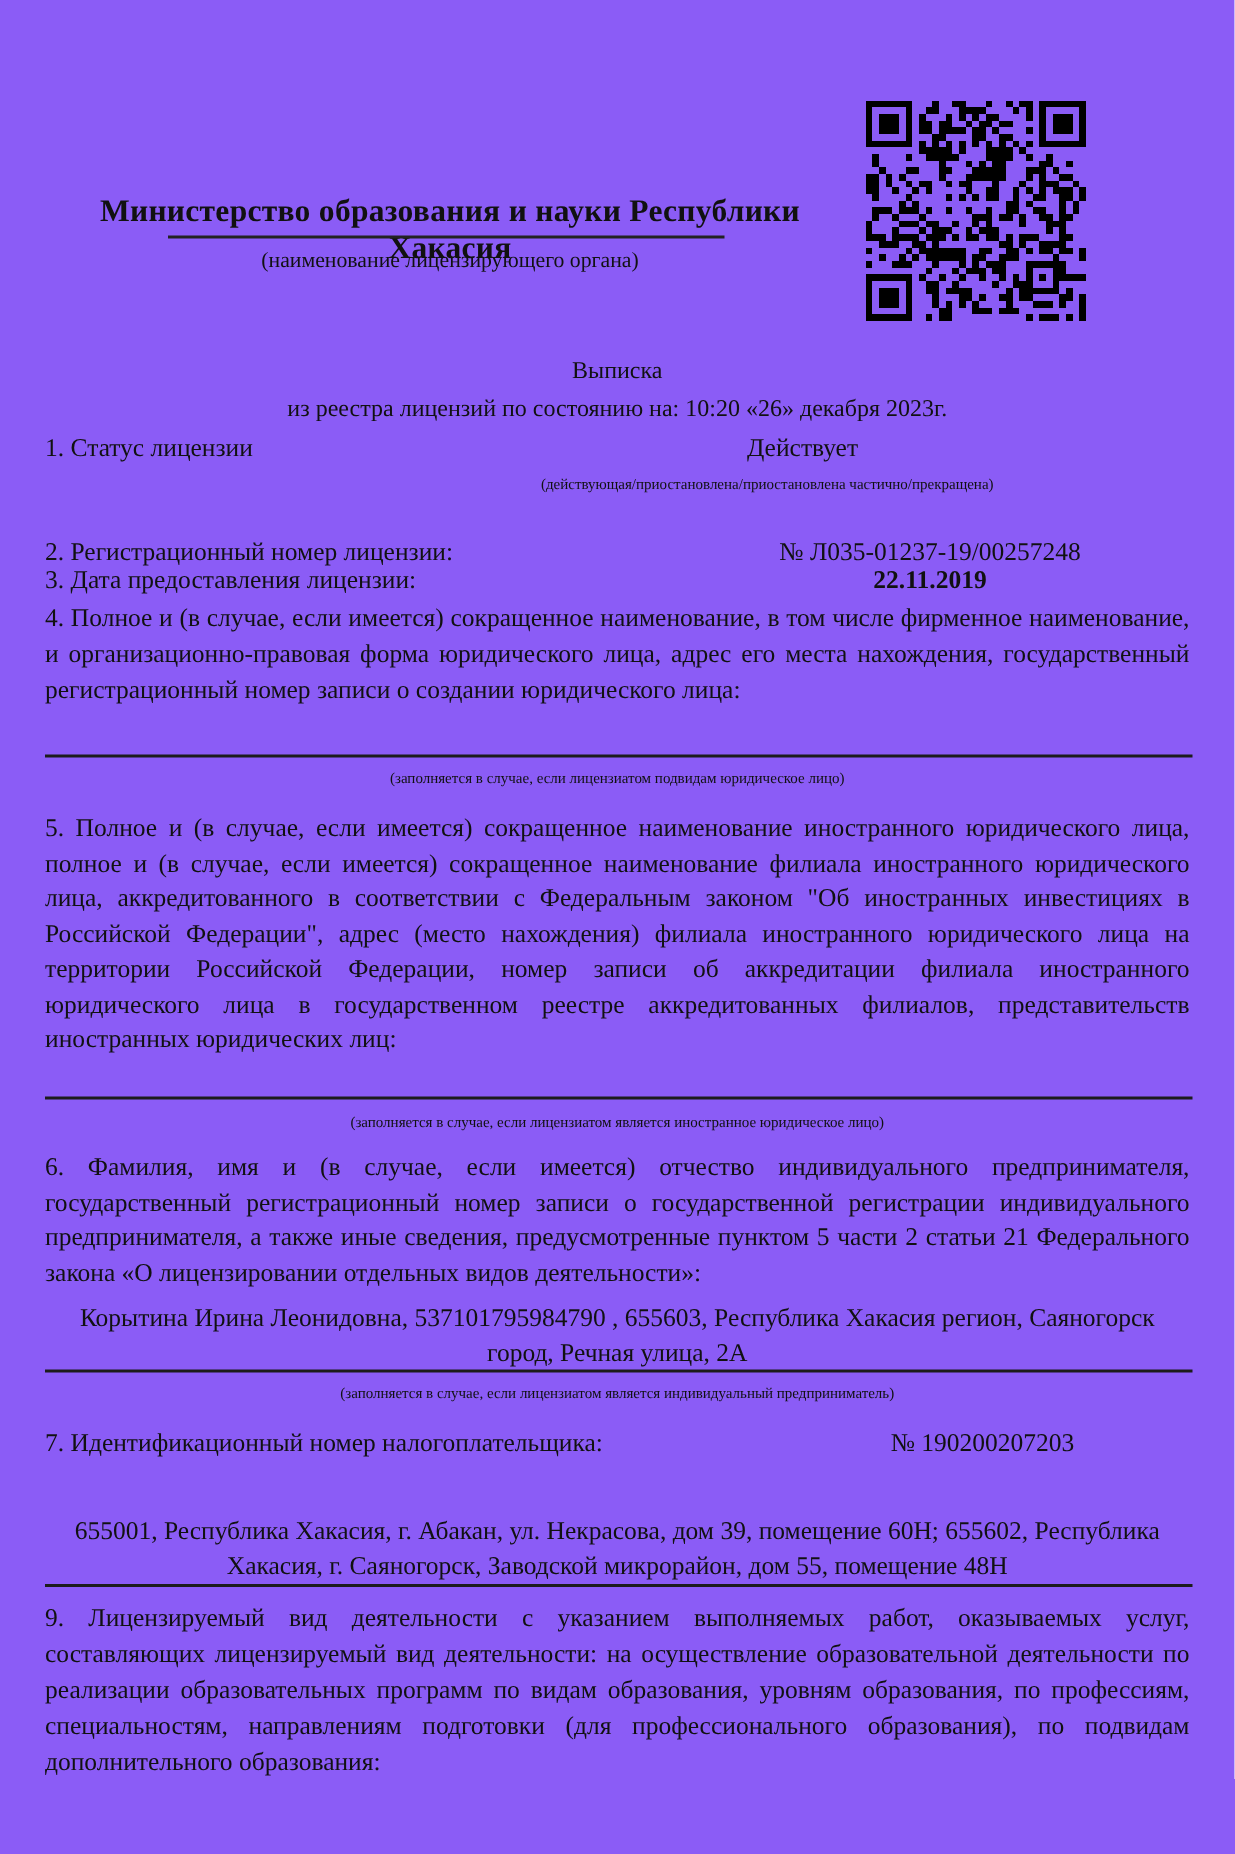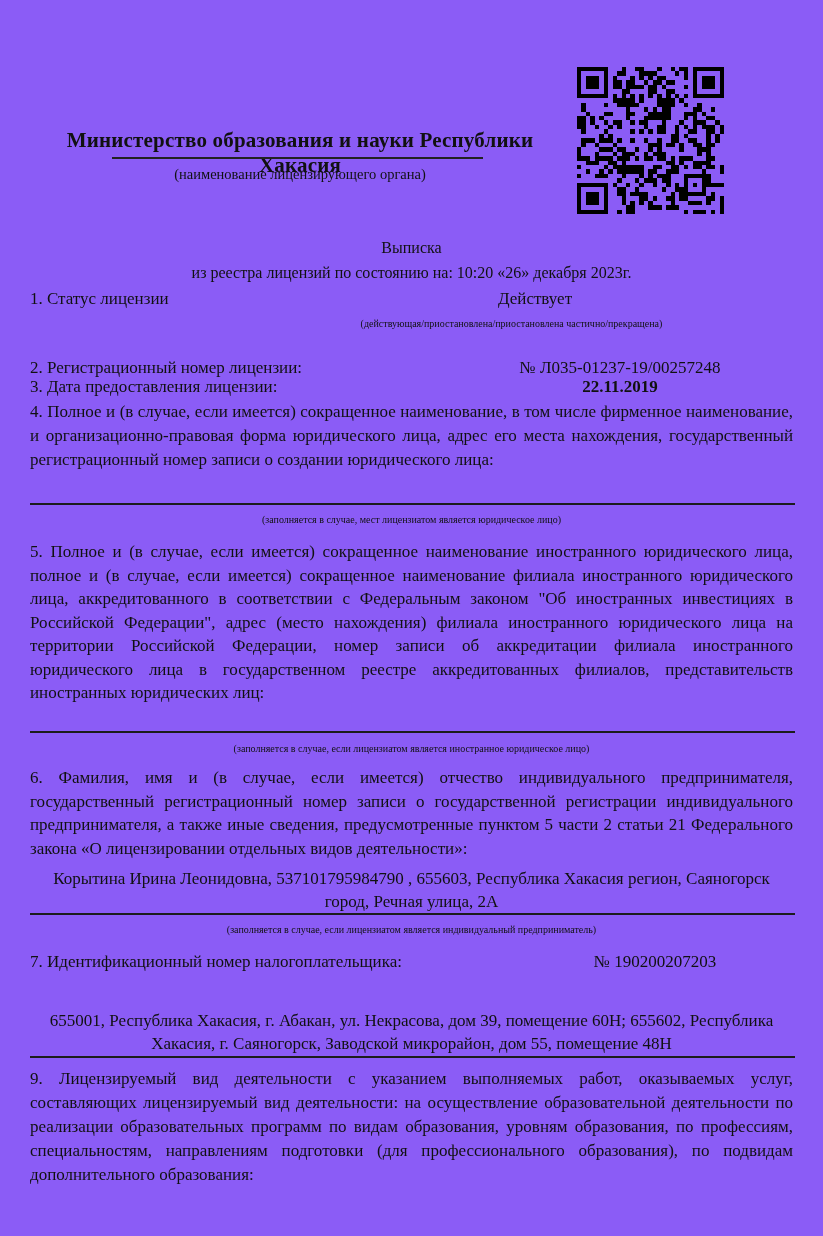--- a/index.html
+++ b/index.html
@@ -539,21 +539,21 @@
     <span class="val" style="left:450px;width:280px;">№ Л035-01237-19/00257248</span>
   </div>
 
   <div class="abs row" style="top:377px;">
     <span class="lbl">3. Дата предоставления лицензии:</span>
     <span class="val" style="left:450px;width:280px;font-weight:bold;">22.11.2019</span>
   </div>
 
   <div class="abs para" style="top:400px;">4. Полное и (в случае, если имеется) сокращенное наименование, в том числе фирменное наименование, и организационно-правовая форма юридического лица, адрес его места нахождения, государственный регистрационный номер записи о создании юридического лица:</div>
   <div class="abs rule" style="top:503px;"></div>
-  <div class="note" style="left:30px;top:514px;width:763px;">(заполняется в случае, мест лицензиатом является юридическое лицо)</div>
+  <div class="note" style="left:30px;top:514px;width:763px;">(заполняется в случае, если лицензиатом подвидам юридическое лицо)</div>
 
   <div class="abs para" style="top:540px;line-height:23.5px;">5. Полное и (в случае, если имеется) сокращенное наименование иностранного юридического лица, полное и (в случае, если имеется) сокращенное наименование филиала иностранного юридического лица, аккредитованного в соответствии с Федеральным законом "Об иностранных инвестициях в Российской Федерации", адрес (место нахождения) филиала иностранного юридического лица на территории Российской Федерации, номер записи об аккредитации филиала иностранного юридического лица в государственном реестре аккредитованных филиалов, представительств иностранных юридических лиц:</div>
   <div class="abs rule" style="top:731px;"></div>
   <div class="note" style="left:30px;top:743px;width:763px;">(заполняется в случае, если лицензиатом является иностранное юридическое лицо)</div>
 
   <div class="abs para" style="top:766px;line-height:23.5px;">6. Фамилия, имя и (в случае, если имеется) отчество индивидуального предпринимателя, государственный регистрационный номер записи о государственной регистрации индивидуального предпринимателя, а также иные сведения, предусмотренные пунктом 5 части 2 статьи 21 Федерального закона «О лицензировании отдельных видов деятельности»:</div>
   <div class="abs centerblock" style="top:868px;">Корытина Ирина Леонидовна, 537101795984790 , 655603, Республика Хакасия регион, Саяногорск город, Речная улица, 2А</div>
   <div class="abs rule" style="top:913px;"></div>
   <div class="note" style="left:30px;top:924px;width:763px;">(заполняется в случае, если лицензиатом является индивидуальный предприниматель)</div>
 

